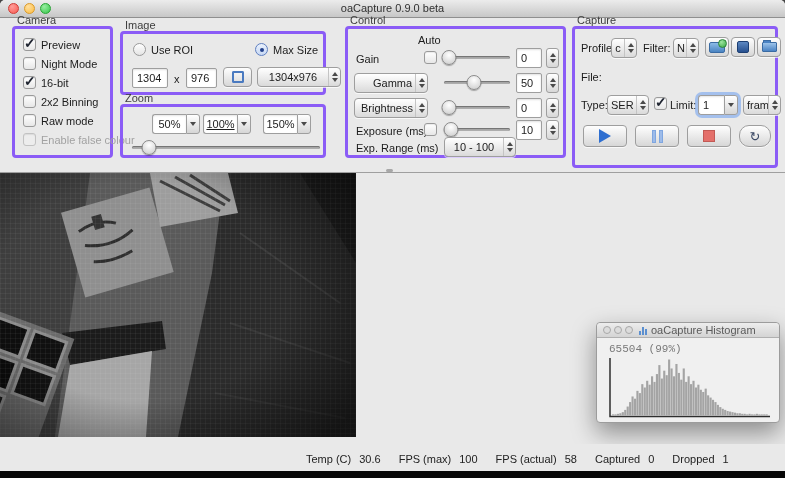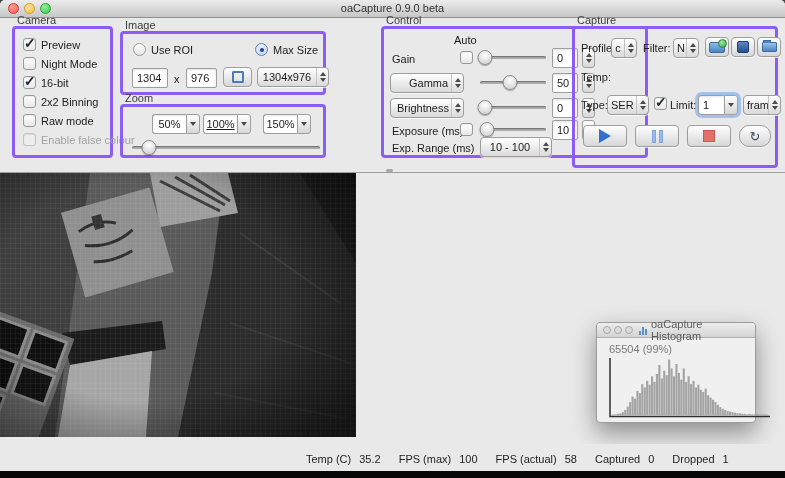--- a/index.html
+++ b/index.html
@@ -75,30 +75,30 @@
     background:radial-gradient(circle at 35% 30%, #9fe6a0, #3aa845); border:1px solid #2c8537; }
   .icon-drive { width:12px; height:12px; border-radius:2px; background:linear-gradient(#5d88c2,#27508f); border:1px solid #1d3f73; }
   .icon-folder { position:relative; width:15px; height:10px; border-radius:1px;
     background:linear-gradient(#9cc3ea,#4a83c4); border:1px solid #3a6ba3; }
   .icon-folder::before { content:""; position:absolute; top:-3px; left:0; width:6px; height:2px;
     background:#4a83c4; border:1px solid #3a6ba3; border-bottom:none; border-radius:1px 1px 0 0; }
   .icon-chart { display:flex; align-items:flex-end; gap:1px; height:9px; }
   .icon-chart i { width:2px; background:#5b8fd0; }
   .roi-glyph { width:12px; height:12px; border:2px dashed #4a7ac0; border-radius:2px; }
   
-  .hist-win { position:absolute; left:596px; top:322px; width:160px; height:101px;
+  .hist-win { position:absolute; left:596px; top:322px; width:184px; height:101px;
     background:#f0f0f0; border:1px solid #9c9c9c; border-radius:4px;
     box-shadow: 0 10px 24px rgba(0,0,0,.4); }
   .hist-titlebar { height:15px; background:linear-gradient(#ededed,#d4d4d4);
     border-bottom:1px solid #b0b0b0; border-radius:4px 4px 0 0; position:relative;
     display:flex; align-items:center; padding-left:42px; gap:4px; }
   .hist-titlebar .tl { width:8px; height:8px; top:3px; }
   .hist-titlebar .tl:nth-child(1){left:6px;} .hist-titlebar .tl:nth-child(2){left:17px;} .hist-titlebar .tl:nth-child(3){left:28px;}
   .hist-title { font-size:11px; color:#5a5a5a; }
-  .hist-anno { position:absolute; left:12px; top:20px; color:#7a7a7a; }
+  .hist-anno { position:absolute; left:12px; top:20px; color:#7a7a7a;font-family:Liberation Mono, monospace; }
   
   .statusbar { position:absolute; left:0; right:0; top:444px; height:27px; background:#e9e9e9; }
   .status-items { position:absolute; left:306px; top:9px; display:flex; gap:18px; color:#222; }
   .status-item { display:flex; gap:8px; }
   .divider { position:absolute; left:0; right:0; top:172px; height:1px; background:#9f9f9f; }
   .divider-handle { position:absolute; left:386px; top:169px; width:7px; height:3px; border-radius:2px; background:#a8a8a8; }
   .preview { position:absolute; left:0; top:173px; width:356px; height:264px; }
   .bottom-strip { position:absolute; left:0; right:0; top:471px; height:7px; background:#070707; }
   .abs { position:absolute; }
 </style>
@@ -153,21 +153,21 @@
     <div class="row" style="position:absolute;left:132px;top:9px;">
       <span class="radio on"></span>
       <span class="lbl">Max Size</span>
     </div>
     <input class="tf" style="left: 9px; top: 34px; width: 36px;" value="1304">
     <span class="abs lbl" style="left:51px;top:39px;">x</span>
     <input class="tf" style="left: 63px; top: 34px; width: 31px;" value="976">
     <div class="btn" style="left:100px;top:33px;width:29px;height:20px;">
       <span class="roi-glyph"></span>
     </div>
-    <div class="popup" style="left:134px;top:33px;width:72px;">
+    <div class="popup" style="left:134px;top:33px;width:84px;">
       <span class="val">1304x976</span>
       <span class="pstep">
           <i class="tri-up"></i>
           <i class="tri-dn"></i>
         </span>
     </div>
   </div>
 
   <div class="group" style="left:120px;top:104px;width:206px;height:54px;">
     <div class="group-label">Zoom</div>
@@ -188,21 +188,21 @@
       <span class="cbtn">
           <i class="tri-dn"></i>
         </span>
     </div>
     <div class="slider" style="left:9px;top:33px;width:188px;">
       <div class="track"></div>
       <div class="thumb" style="left: 9%;"></div>
     </div>
   </div>
 
-  <div class="group" style="left:345px;top:26px;width:267px;height:132px;margin-left:36px;">
+  <div class="group" style="left:345px;top:26px;width:221px;height:132px;">
     <div class="group-label">Control</div>
     <span class="abs lbl" style="left:70px;top:5px;">Auto</span>
 
     <span class="abs lbl" style="left:8px;top:24px;">Gain</span>
     <span class="chk abs" style="left:76px;top:22px;"></span>
     <div class="slider" style="left:96px;top:21px;width:66px;">
       <div class="track"></div>
       <div class="thumb" style="left: 8%;"></div>
     </div>
     <input class="tf" style="left: 168px; top: 19px; width: 26px; text-align: left;" value="0">
@@ -289,21 +289,21 @@
     <div class="btn" style="left:130px;top:8px;width:24px;height:20px;">
       <span class="icon-cam"></span>
     </div>
     <div class="btn" style="left:156px;top:8px;width:24px;height:20px;">
       <span class="icon-drive"></span>
     </div>
     <div class="btn" style="left:182px;top:8px;width:24px;height:20px;">
       <span class="icon-folder"></span>
     </div>
 
-    <span class="abs lbl" style="left:6px;top:42px;">Temp:</span>
+    <span class="abs lbl" style="left:6px;top:42px;">File:</span>
 
     <span class="abs lbl" style="left:6px;top:70px;">Type:</span>
     <div class="popup" style="left:32px;top:66px;width:42px;">
       <span class="val">SER</span>
       <span class="pstep">
           <i class="tri-up"></i>
           <i class="tri-dn"></i>
         </span>
     </div>
     <span class="chk abs on" style="left:79px;top:68px;"></span>
@@ -462,21 +462,21 @@
           <rect x="151.13" y="58.38" width="2.14" height="1.12" fill="#a4a4a4"></rect>
           <rect x="153.56" y="58.38" width="2.14" height="1.12" fill="#a4a4a4"></rect>
         </g>
     </svg>
   </div>
 
   <div class="statusbar">
     <div class="status-items">
       <span class="status-item">
         <span class="lbl">Temp (C)</span>
-        <span class="lbl">35.2</span>
+        <span class="lbl">30.6</span>
       </span>
       <span class="status-item">
         <span class="lbl">FPS (max)</span>
         <span class="lbl">100</span>
       </span>
       <span class="status-item">
         <span class="lbl">FPS (actual)</span>
         <span class="lbl">58</span>
       </span>
       <span class="status-item">

